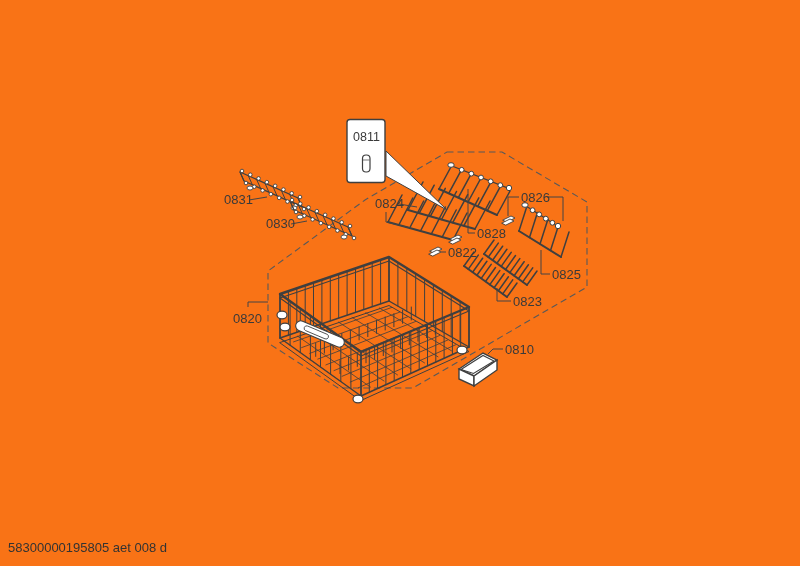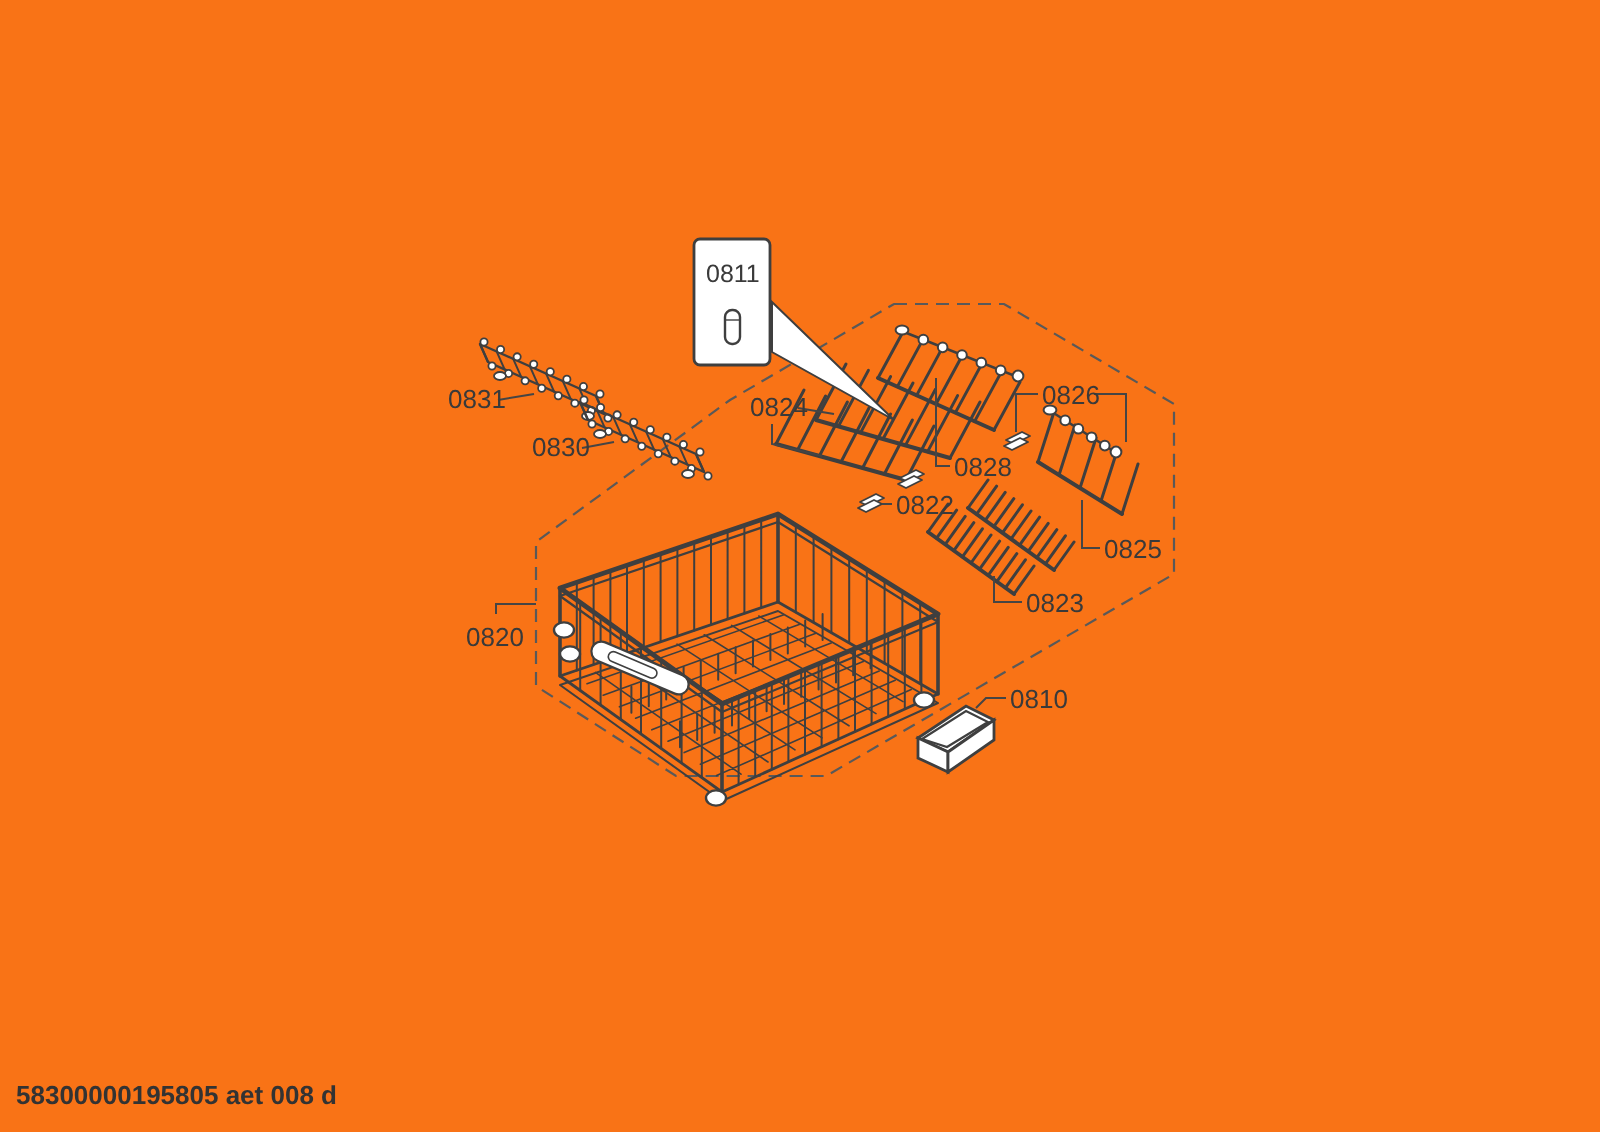--- a/index.html
+++ b/index.html
@@ -4,21 +4,21 @@
 <style>
   html,body{margin:0;padding:0;background:#fff;}
   #stage{position:relative;width:800px;height:566px;background:#f97316;overflow:hidden;
          font-family:"Liberation Sans",sans-serif;}
   svg text{font-family:"Liberation Sans",sans-serif;font-size:13px;fill:#3a3a3a;}
   svg text.boxed{font-size:12.5px;}
   .dash{fill:none;stroke:#595959;stroke-width:1.1;stroke-dasharray:6.5 4;}
   .leader{fill:none;stroke:#454545;stroke-width:1;}
   .frame{fill:#fff;stroke:#3f3f3f;stroke-width:1.4;}
   .thin{fill:none;stroke:#3f3f3f;stroke-width:1.1;}
-  #doc-code{position:absolute;left:8px;top:540px;font-size:13px;color:#333;font-weight:bold;}
+  #doc-code{position:absolute;left:8px;top:540px;font-size:13px;color:#333;}
 </style>
 </head>
 <body>
 
 <div id="stage">
   <svg id="art" width="800" height="566" viewBox="0 0 800 566">
 
     <path class="dash" d="M447,152 L502,152 L587,202 L587,287 L413,388 L338,388 L268,343 L268,271 L365,200 Z"></path>
 
     <g id="g-0820">

